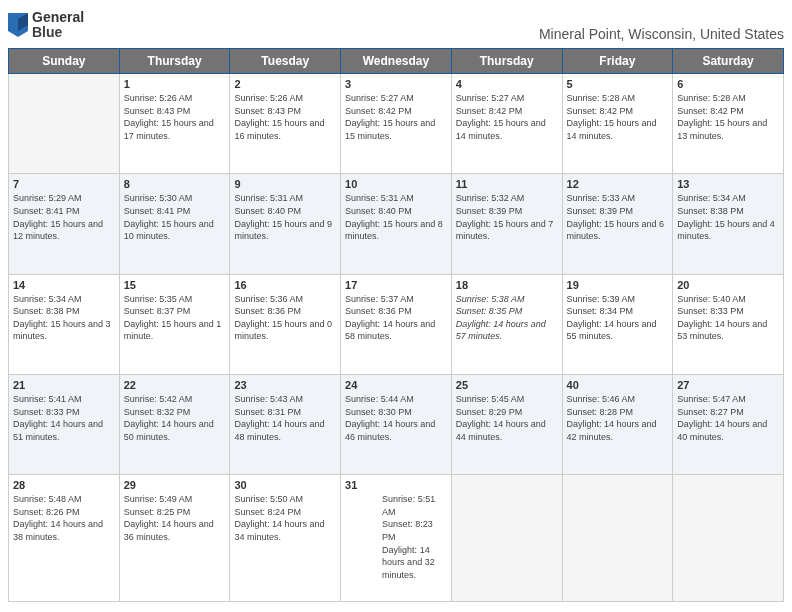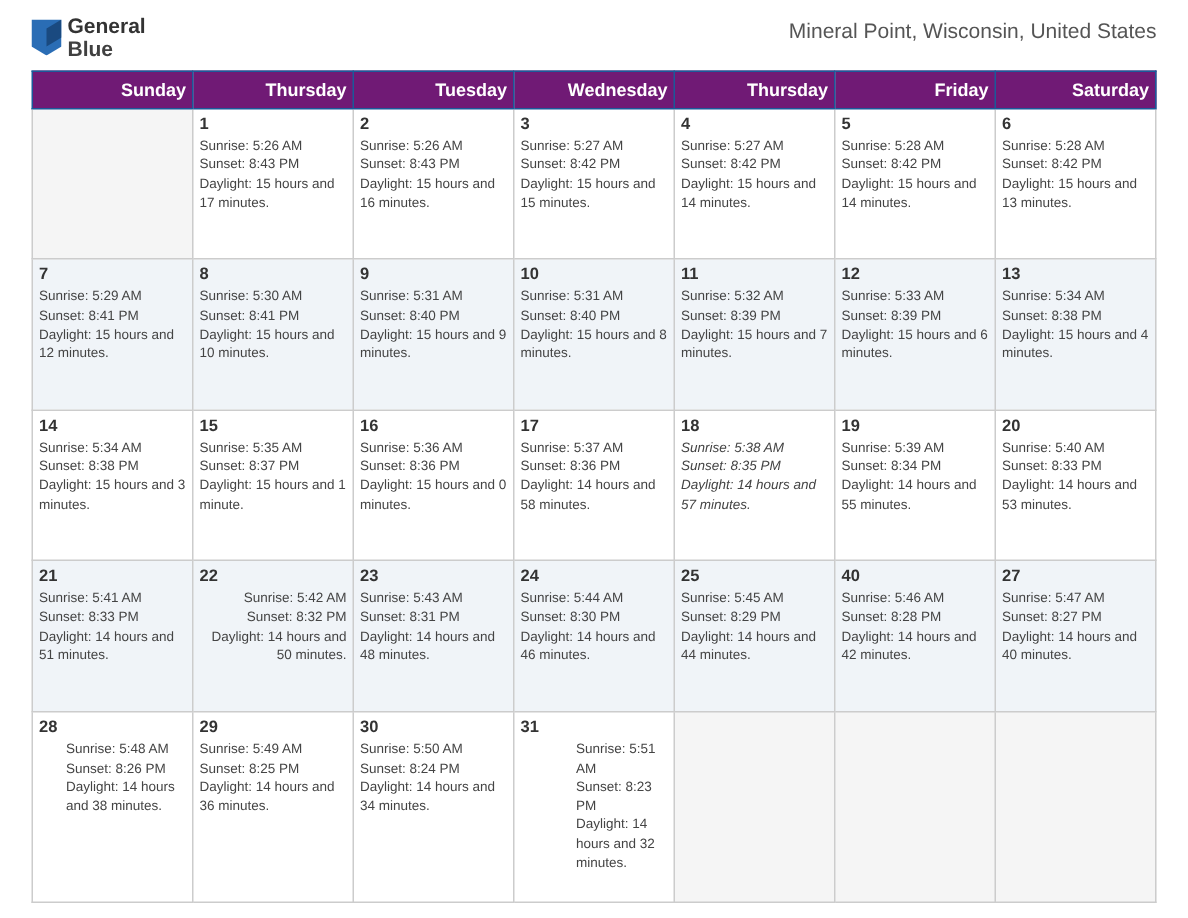--- a/index.html
+++ b/index.html
@@ -6,21 +6,21 @@
     body {
       font-family: Arial, sans-serif;
       background: #fff;
       width: 792px;
       height: 612px;
       overflow: hidden;
     }
     .page {
       width: 792px;
       height: 612px;
-      padding: 10px 21px;
+      padding: 10px 8px;
       display: flex;
       flex-direction: column;
     }
     .header {
       display: flex;
       justify-content: space-between;
       align-items: flex-start;
       margin-bottom: 6px;
     }
     .logo {
@@ -52,36 +52,36 @@
     }
     .month-title {
       font-size: 38px;
       font-weight: bold;
       color: #333;
       line-height: 1;
     }
     .location {
       font-size: 14px;
       color: #555;
-      margin-top: 2px;
+      margin-top: 16px;
     }
     .calendar {
       flex: 1;
       border: 1px solid #ccc;
       border-collapse: collapse;
       width: 100%;
       table-layout: fixed;
     }
     .calendar th {
-      background: #701a75;
+      background: #737373;
       color: #fff;
       font-size: 12px;
       font-weight: bold;
       padding: 5px 4px;
-      text-align: right;
+      text-align: center;
       border: 1px solid #1a5a9a;
     }
     .calendar td {
       border: 1px solid #ccc;
       vertical-align: top;
       padding: 4px 4px;
       font-size: 9.5px;
       color: #333;
       height: 88px;
       background: #fff;
@@ -267,21 +267,21 @@
         </tr>
         <tr class="row-shaded">
           <td>
             <span class="day-num">21</span>
             <div class="cell-text" style="white-space: pre-line;">Sunrise: 5:41 AM
 Sunset: 8:33 PM
 Daylight: 14 hours and 51 minutes.</div>
           </td>
           <td>
             <span class="day-num">22</span>
-            <div class="cell-text" style="white-space: pre-line; text-align: right;">Sunrise: 5:42 AM
+            <div class="cell-text" style="white-space: pre-line;">Sunrise: 5:42 AM
 Sunset: 8:32 PM
 Daylight: 14 hours and 50 minutes.</div>
           </td>
           <td>
             <span class="day-num">23</span>
             <div class="cell-text" style="white-space: pre-line;">Sunrise: 5:43 AM
 Sunset: 8:31 PM
 Daylight: 14 hours and 48 minutes.</div>
           </td>
           <td>
@@ -305,21 +305,21 @@
           <td>
             <span class="day-num">27</span>
             <div class="cell-text" style="white-space: pre-line;">Sunrise: 5:47 AM
 Sunset: 8:27 PM
 Daylight: 14 hours and 40 minutes.</div>
           </td>
         </tr>
         <tr>
           <td>
             <span class="day-num">28</span>
-            <div class="cell-text" style="white-space: pre-line; margin-left: 18px;">Sunrise: 5:48 AM
+            <div class="cell-text" style="white-space: pre-line;">Sunrise: 5:48 AM
 Sunset: 8:26 PM
 Daylight: 14 hours and 38 minutes.</div>
           </td>
           <td>
             <span class="day-num">29</span>
             <div class="cell-text" style="white-space: pre-line;">Sunrise: 5:49 AM
 Sunset: 8:25 PM
 Daylight: 14 hours and 36 minutes.</div>
           </td>
           <td>

